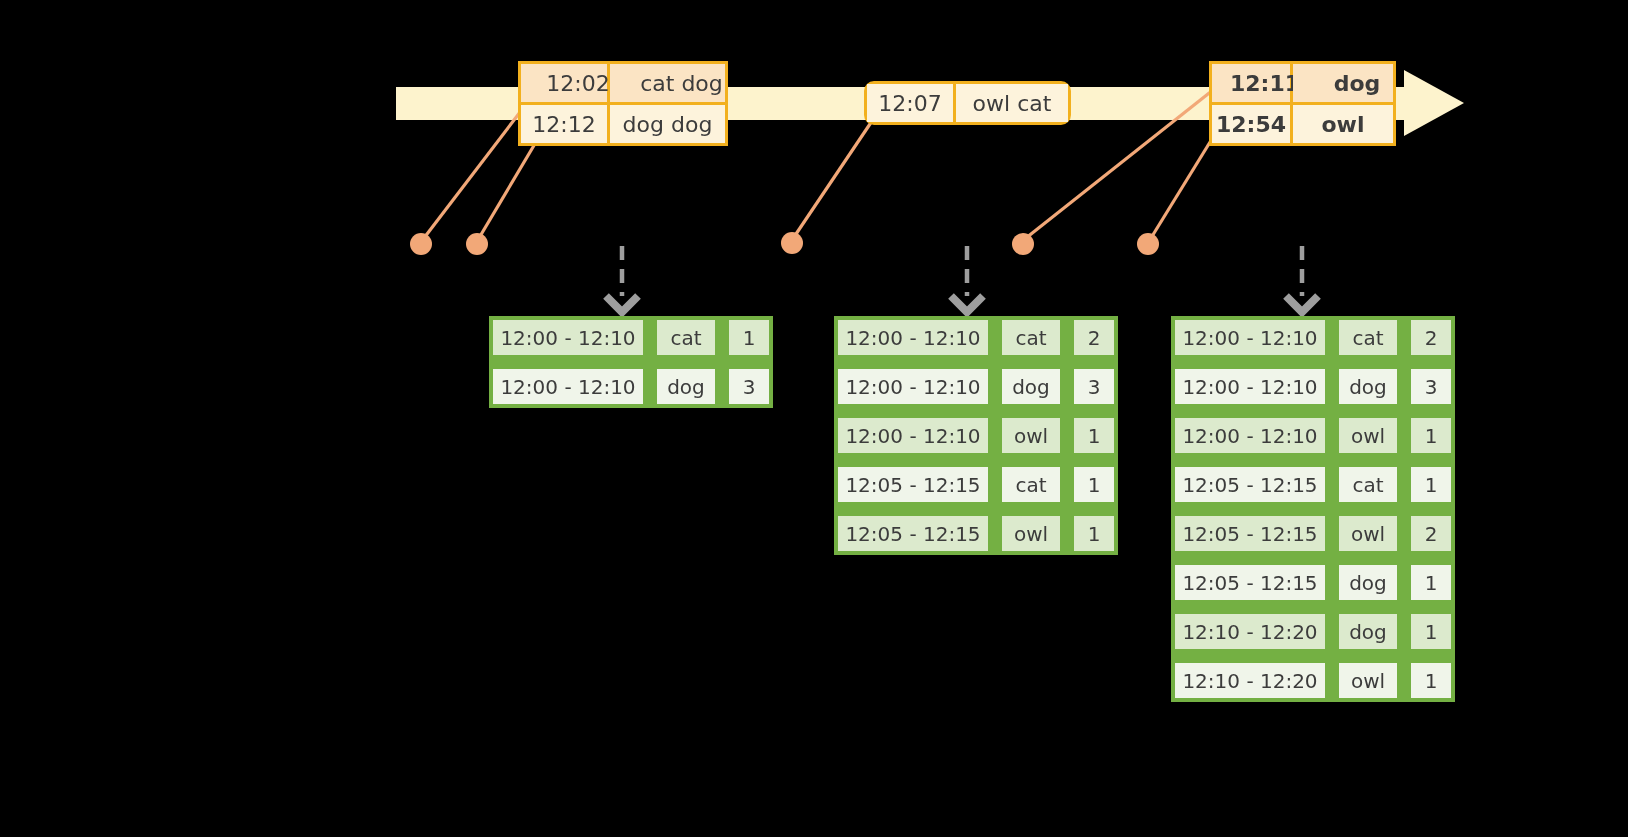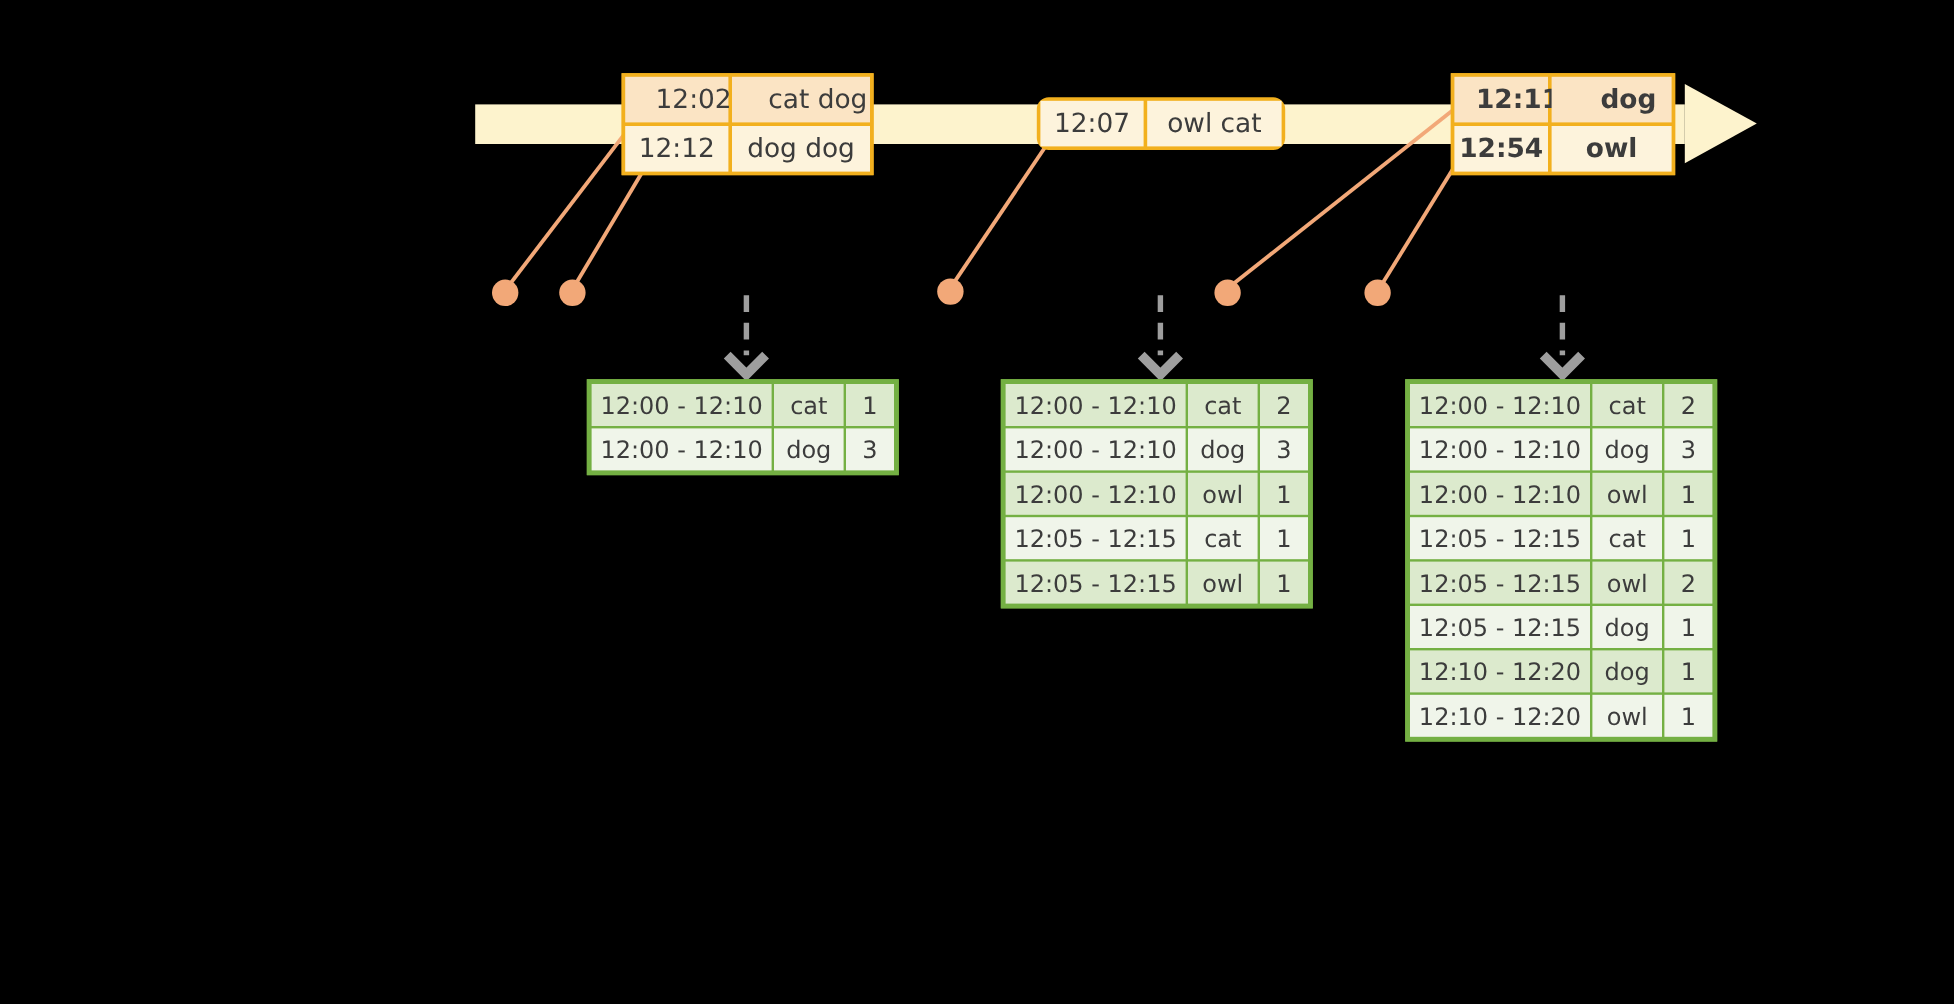--- a/index.html
+++ b/index.html
@@ -42,21 +42,21 @@
     font-size:22px;
     white-space:nowrap;
   }
   .event-box .cell.dark{ background:var(--event-row-dark,#fbe4c4);padding-left:28px; }
   .event-box .cell.light{ background:var(--event-row-light,#fdf3dc); }
 
   .result-table{
     position:absolute;
     display:grid;
     grid-template-columns:150px 58px 40px;
-    gap:2px;
+    gap:14px;
     border:4px solid var(--green,#74b043);
     background:var(--green,#74b043);
   }
   .result-table .cell{
     height:35px;
     display:flex;
     align-items:center;
     justify-content:center;
     font-size:20px;
     white-space:nowrap;

